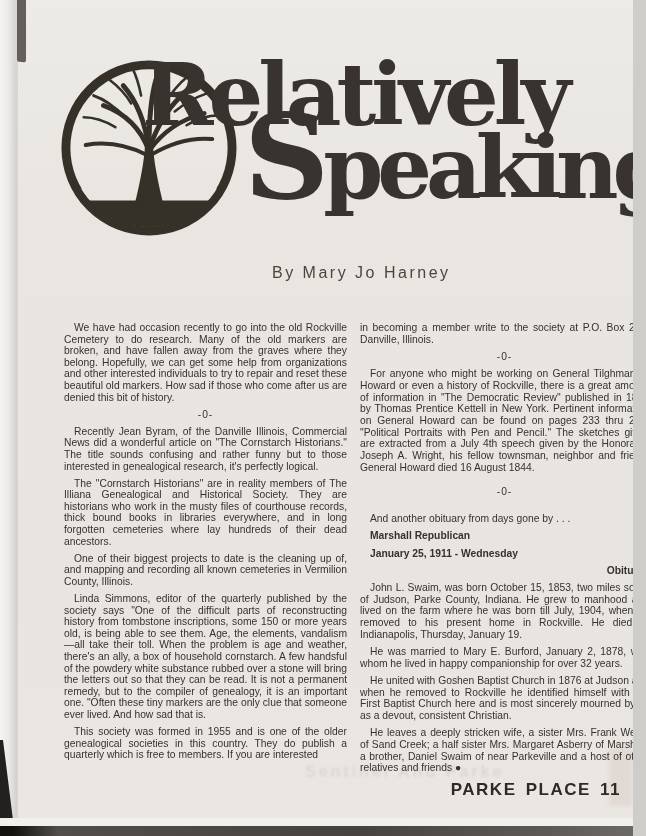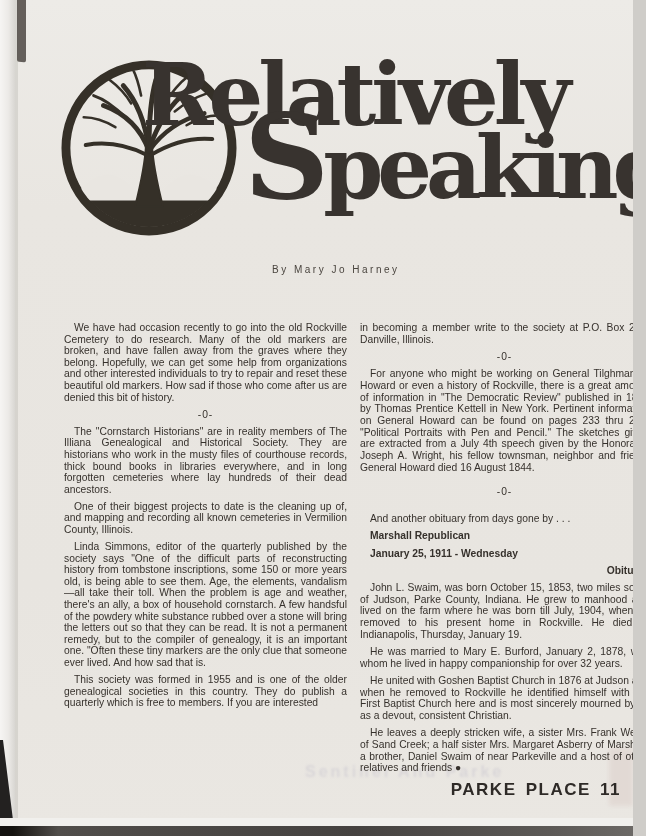--- a/index.html
+++ b/index.html
@@ -21,21 +21,21 @@
     background:linear-gradient(90deg,#14120f 0%,#14120f 2%,#504d4a 9%,#454240 55%,#5c5956 85%,#6e6b68 100%);}
   .ghost{position:absolute;left:305px;top:763px;width:320px;font-weight:bold;font-size:16px;
     letter-spacing:3px;color:#c9c6cf;opacity:.5;filter:blur(1px);}
   .ghost2{position:absolute;right:0;top:748px;width:24px;height:58px;background:#d9cac5;opacity:.45;filter:blur(2px);}
   
   .logo{position:absolute;left:60px;top:56px;width:178px;height:182px;}
   .title-ink{color:#38332f;font-family:"DejaVu Serif",serif;font-weight:bold;line-height:1;white-space:nowrap;}
   .title-line1{position:absolute;left:142px;top:52px;font-size:86px;letter-spacing:-5px;}
   .title-line2{position:absolute;left:244px;top:98px;font-size:86px;letter-spacing:-6px;}
   .title-line2 .bigS{font-size:118px;}
-  .byline{position:absolute;left:272px;top:264px;font-size:10px;letter-spacing:2.5px;color:#4a453f;white-space:nowrap;}
+  .byline{position:absolute;left:272px;top:264px;font-size:16px;letter-spacing:2.5px;color:#4a453f;white-space:nowrap;}
   
   .columns{position:absolute;left:42px;top:322px;width:585px;
     display:grid;grid-template-columns:283px 289px;column-gap:13px;margin-left:22px;}
   .col{font-size:10.3px;line-height:11.6px;text-align:justify;}
   .col.right{line-height:11.7px;}
   .col p{margin:0 0 5.5px;text-indent:10px;}
   .col p.noindent{text-indent:0;}
   .divider{text-align:center;text-indent:0 !important;margin:2px 0 5px;letter-spacing:1px;}
   .divider.big{margin:13px 0 15px;}
   .ob-intro{margin:0;text-indent:0;}
@@ -95,20 +95,21 @@
   </div>
   <div class="title-ink title-line1">Relatively</div>
   <div class="title-ink title-line2"><span class="bigS">S</span><span>peaking</span></div>
   <div class="byline">By Mary Jo Harney</div>
 
   <div class="columns">
 
     <div class="col left">
       <p>We have had occasion recently to go into the old Rockville Cemetery to do research. Many of the old markers are broken, and have fallen away from the graves where they belong. Hopefully, we can get some help from organizations and other interested individuals to try to repair and reset these beautiful old markers. How sad if those who come after us are denied this bit of history.</p>
       <p class="divider">-0-</p>
+      <p>Recently Jean Byram, of the Danville Illinois, Commercial News did a wonderful article on "The Cornstarch Historians." The title sounds confusing and rather funny but to those interested in genealogical research, it's perfectly logical.</p>
       <p>The "Cornstarch Historians" are in reality members of The Illiana Genealogical and Historical Society. They are historians who work in the musty files of courthouse records, thick bound books in libraries everywhere, and in long forgotten cemeteries where lay hundreds of their dead ancestors.</p>
       <p>One of their biggest projects to date is the cleaning up of, and mapping and recording all known cemeteries in Vermilion County, Illinois.</p>
       <p>Linda Simmons, editor of the quarterly published by the society says "One of the difficult parts of reconstructing history from tombstone inscriptions, some 150 or more years old, is being able to see them. Age, the elements, vandalism—all take their toll. When the problem is age and weather, there's an ally, a box of household cornstarch. A few handsful of the powdery white substance rubbed over a stone will bring the letters out so that they can be read. It is not a permanent remedy, but to the compiler of genealogy, it is an important one. "Often these tiny markers are the only clue that someone ever lived. And how sad that is.</p>
       <p>This society was formed in 1955 and is one of the older genealogical societies in this country. They do publish a quarterly which is free to members. If you are interested</p>
     </div>
 
     <div class="col right">
       <p class="noindent">in becoming a member write to the society at P.O. Box 207, Danville, Illinois.</p>
       <p class="divider">-0-</p>
       <p>For anyone who might be working on General Tilghman A. Howard or even a history of Rockville, there is a great amount of information in "The Democratic Review" published in 1847 by Thomas Prentice Kettell in New York. Pertinent information on General Howard can be found on pages 233 thru 237, "Political Portraits with Pen and Pencil." The sketches given are extracted from a July 4th speech given by the Honorable Joseph A. Wright, his fellow townsman, neighbor and friend. General Howard died 16 August 1844.</p>

